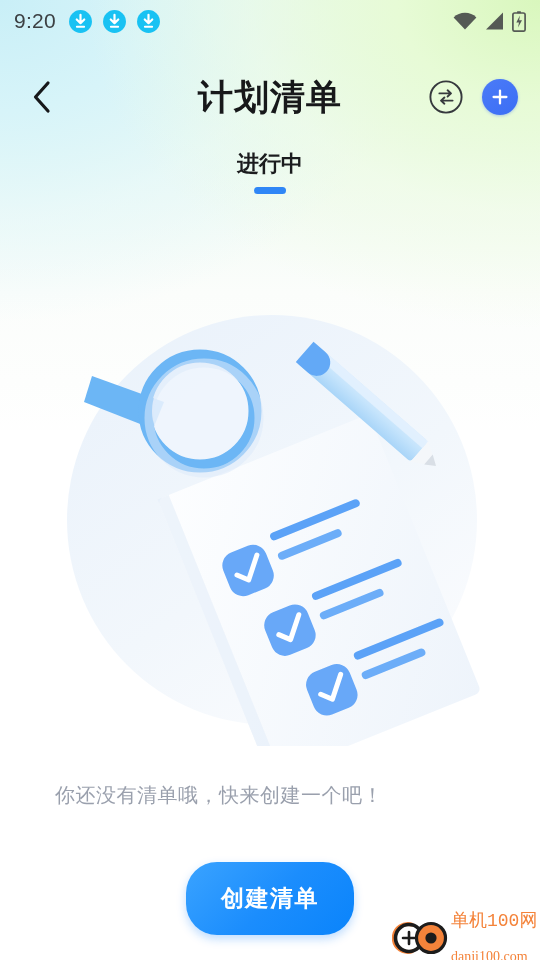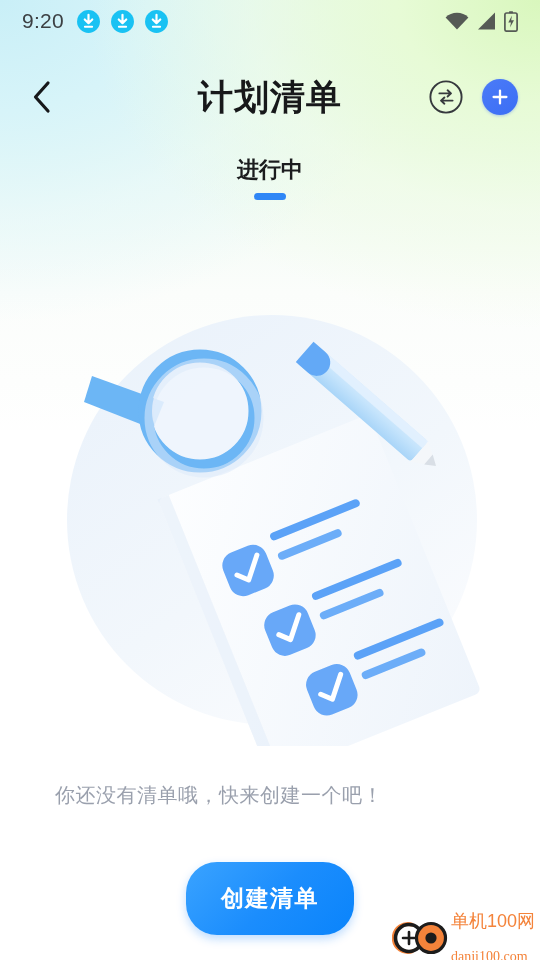--- a/index.html
+++ b/index.html
@@ -23,21 +23,21 @@
       radial-gradient(110% 95% at 0% 0%, #c9eff7 0%, #d7f4f9 25%, rgba(226,247,251,0.6) 48%, rgba(255,255,255,0) 72%),
       linear-gradient(180deg, #dff5ea 0%, #eefaf1 32%, #fbfdfb 62%, #ffffff 100%);
   }
   .bg-white-fill {
     position:absolute; left:0; top:430px; width:540px; height:530px; background:#ffffff;
   }
 
   
   .statusbar {
     position:absolute; left:0; top:0; width:540px; height:42px;
-    display:flex; align-items:center; padding:0 22px;
+    display:flex; align-items:center; padding:0 14px;
   }
   .sb-time {
     font-size:21px; color:#3c4043; letter-spacing:0.3px;
     font-family:"Liberation Sans",sans-serif;
   }
   .sb-icons-left { display:flex; align-items:center; gap:9px; margin-left:12px; }
   .dl-icon { width:25px; height:25px; display:block; }
   .sb-spacer { flex:1 1 auto; }
   .sb-icons-right { display:flex; align-items:center; gap:6px; }
 
@@ -62,21 +62,21 @@
   .add-btn {
     width:36px; height:36px; border-radius:50%;
     background:linear-gradient(145deg,#4b7bf7 0%,#3b6ef5 100%);
     display:flex; align-items:center; justify-content:center; cursor:pointer;
     box-shadow:0 1px 3px rgba(59,110,245,0.35);
   }
 
   
   .tabs {
     position:absolute; left:0; top:138px; width:540px; height:62px;
-    display:flex; align-items:flex-end; padding:0 24px;
+    display:flex; align-items:center; padding:0 24px;
   }
   .tab {
     flex:1 1 0; text-align:center; position:relative; cursor:pointer;
     padding-top:5px;
   }
   .tab-label { font-size:22px; color:#b9bcc2; display:block; line-height:30px; }
   .tab.active .tab-label { color:#1b1c1e; font-weight:bold; }
   .tab-underline {
     display:none; width:32px; height:7px; border-radius:4px;
     background:#2f86f6; margin:8px auto 0;
@@ -101,21 +101,21 @@
     font-family:"Liberation Sans",sans-serif;
     box-shadow:0 4px 10px rgba(20,130,250,0.28);
   }
 
   
   .watermark {
     position:absolute; left:392px; top:915px; width:148px; height:45px;
     display:flex; align-items:center; gap:3px;
   }
   .wm-text { display:flex; flex-direction:column; line-height:1; }
-  .wm-cn { font-size:18px; color:#f4833a; font-family:Liberation Sans, sans-serif; letter-spacing:0px; }
+  .wm-cn { font-size:18px; color:#f4833a; font-family:Liberation Mono, monospace; letter-spacing:0px; }
   .wm-en { font-size:14px; color:#f4833a; font-family:"Liberation Serif",serif; letter-spacing:0px; margin-top:20px;}
 </style>
 </head>
 <body>
 
 <div id="app">
 
   <div class="bg-grad"></div>
   <div class="bg-white-fill"></div>
 

